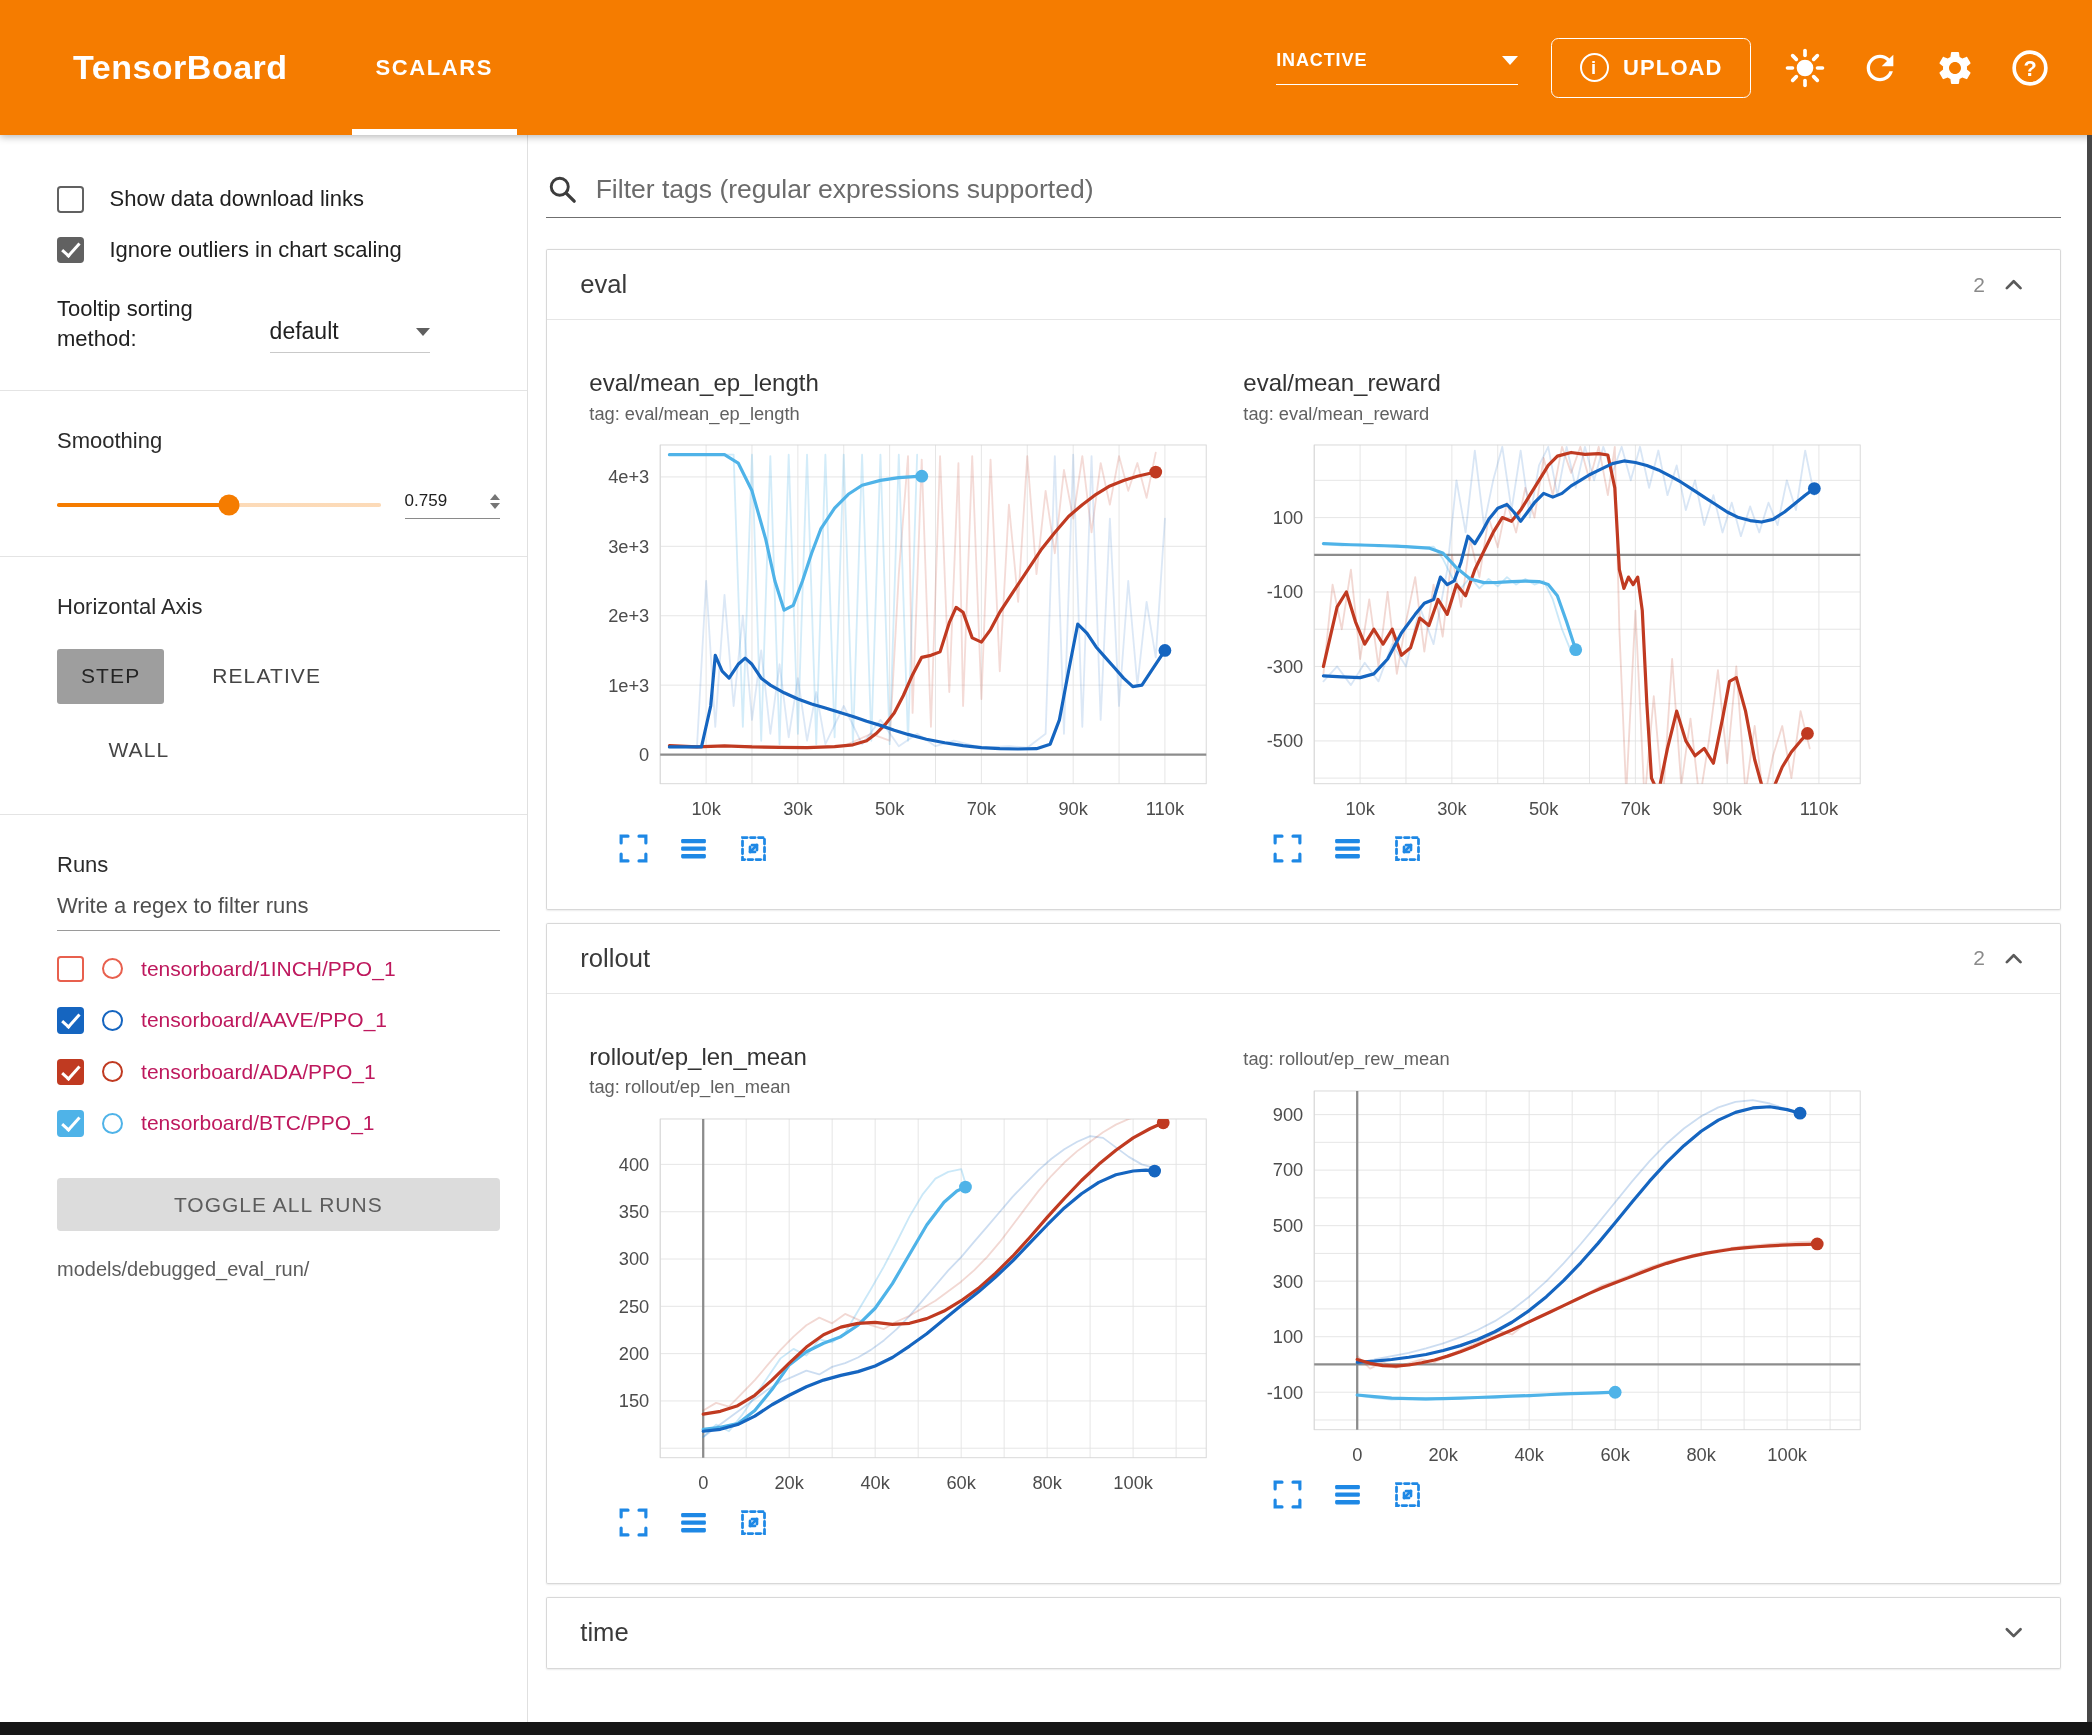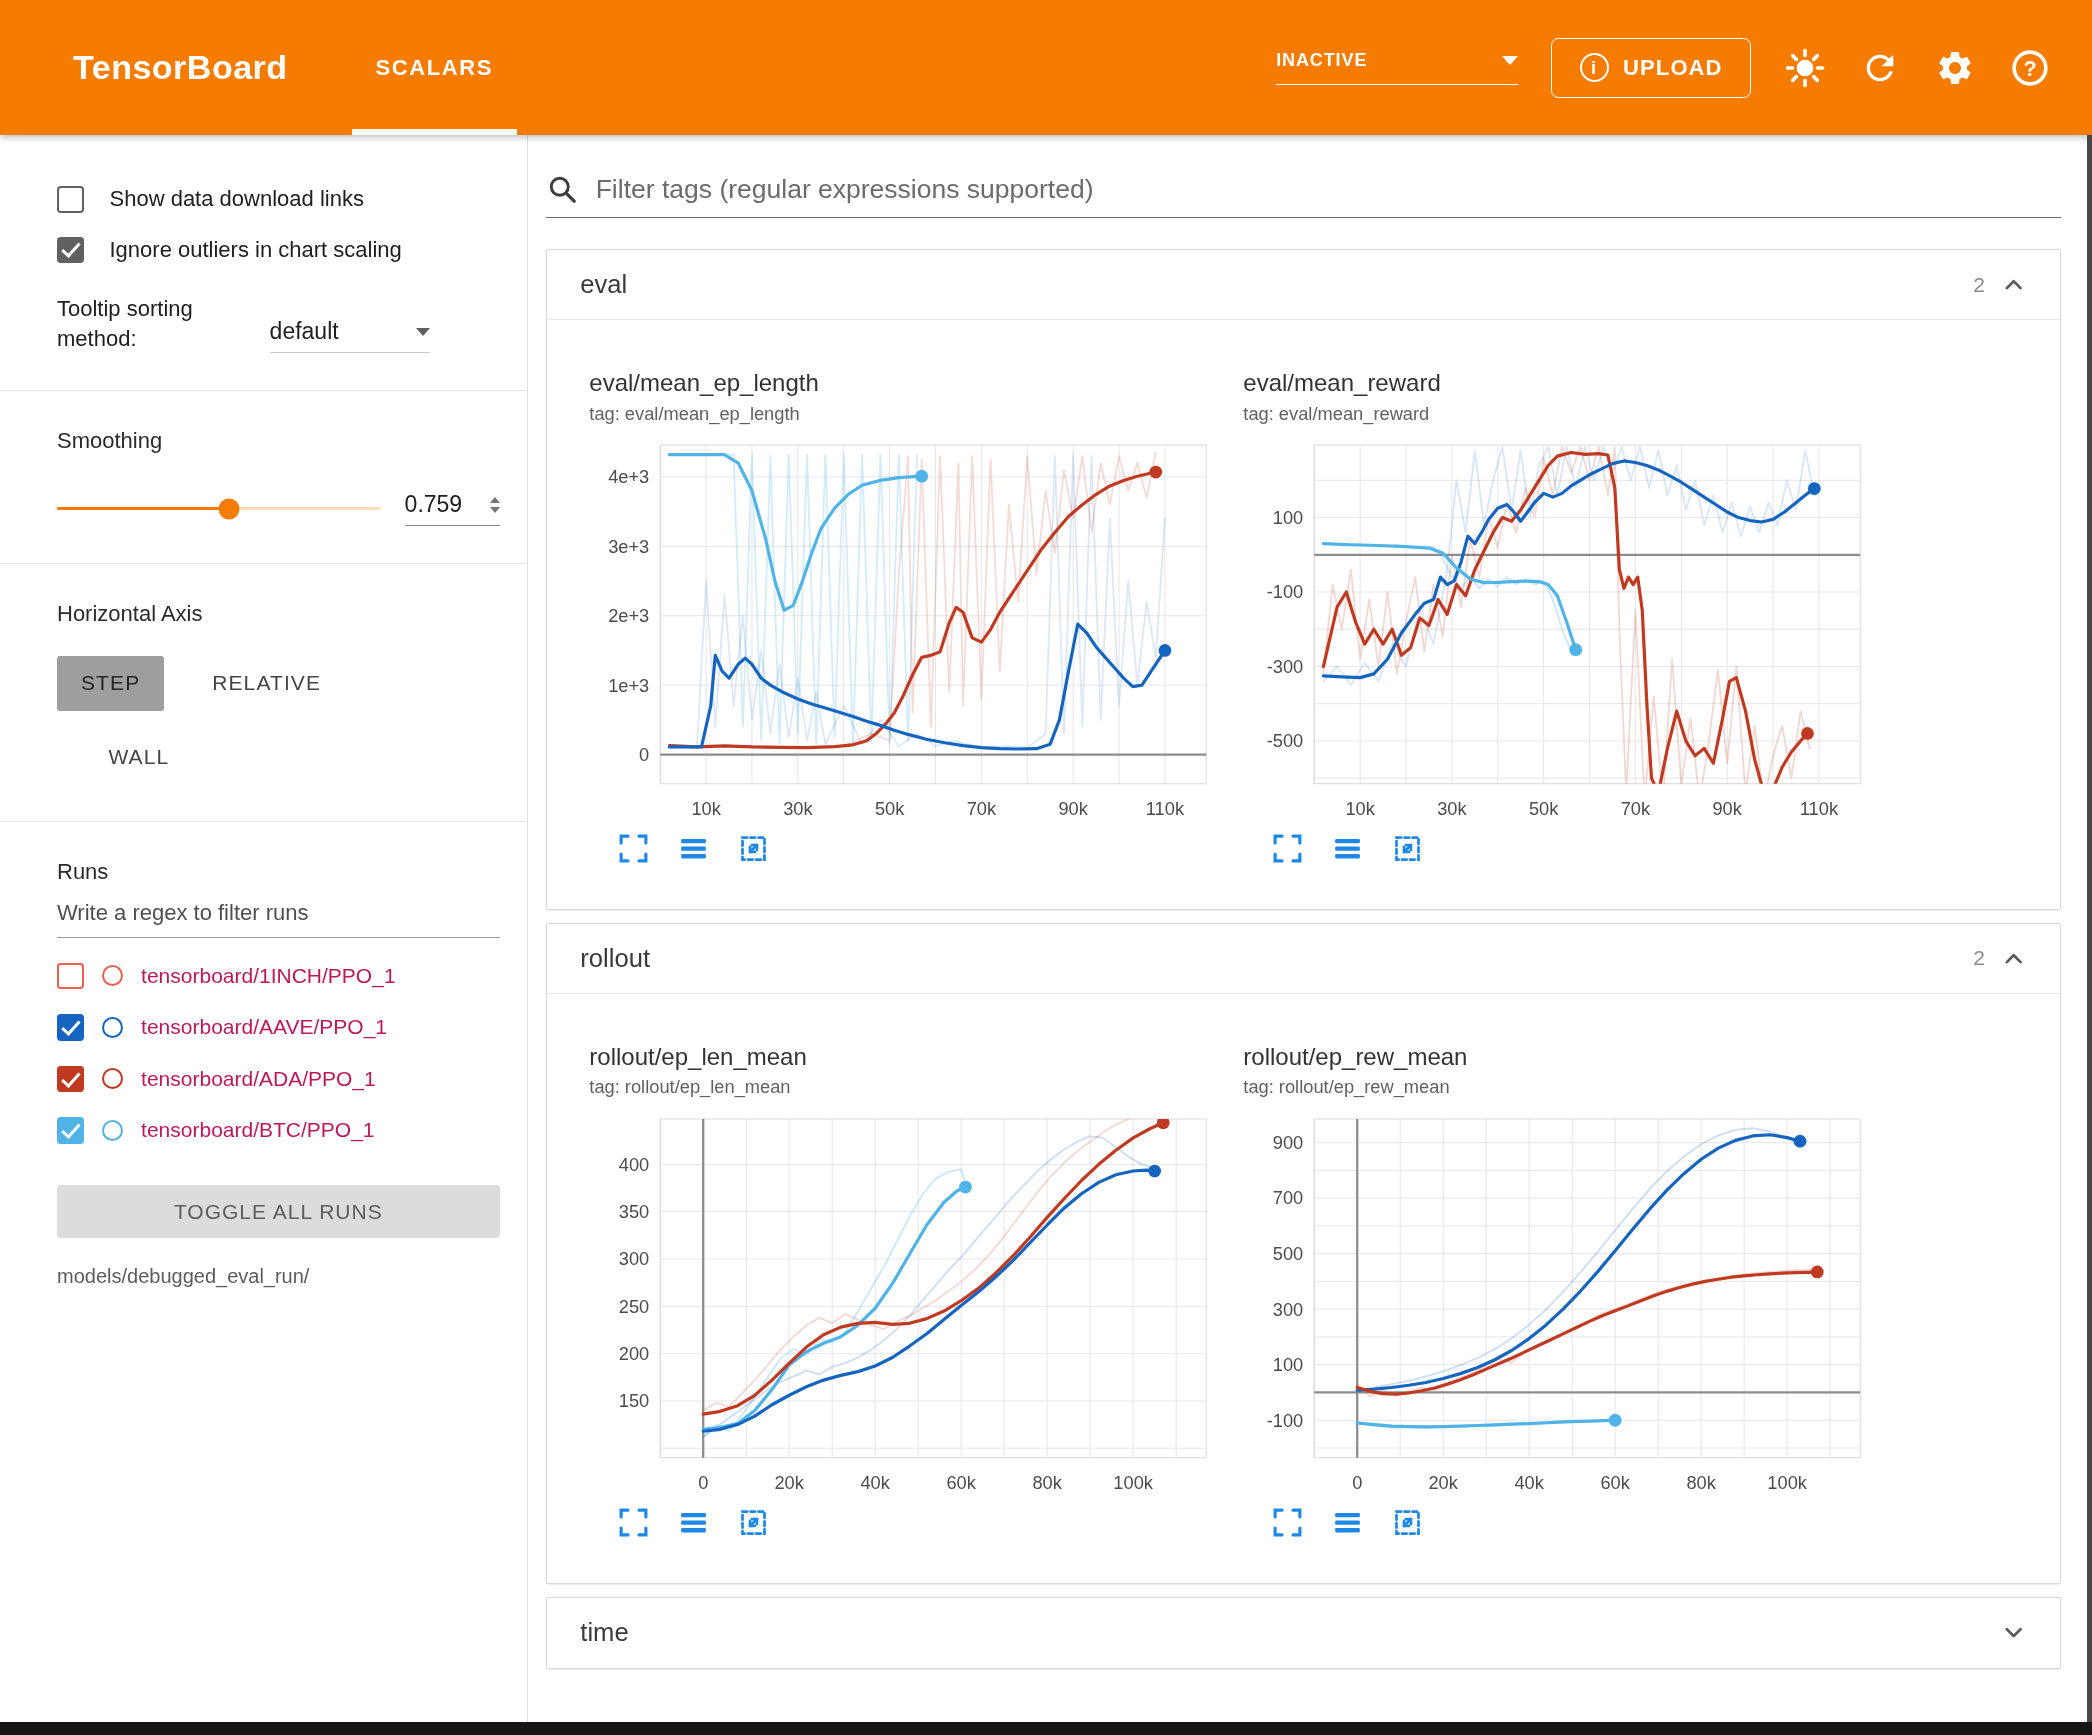--- a/index.html
+++ b/index.html
@@ -48,21 +48,21 @@
     border-bottom:0.9px solid #c9c9c9; padding-bottom:7.3px; font-size:23px; color:#202020; cursor:pointer; }
   .select .caret-down { border-top-color:#5f5f5f; border-left-width:7.3px; border-right-width:7.3px; border-top-width:8.2px; }
   .side-hr { border:none; border-top:0.9px solid #e4e4e4; margin:37px -27.4px 37px -57px; }
   .side-label { font-size:22px; color:#2b2b2b; }
   .smoothing-row { display:flex; align-items:center; gap:24px; margin-top:37px; }
   .slider { position:relative; flex:1; height:3.7px; border-radius:1.8px;
     background:linear-gradient(90deg,#f57c00 0 53%, rgba(245,124,0,.28) 53% 100%); cursor:pointer; }
   .slider .thumb { position:absolute; left:53%; top:50%; transform:translate(-50%,-50%);
     width:21px; height:21px; border-radius:50%; background:#f57c00; }
   .spin { width:95px; border-bottom:0.9px solid #8a8a8a; display:flex; align-items:center;
-    justify-content:space-between; padding-bottom:6.4px; font-size:23px; color:#202020; cursor:text; }
+    justify-content:space-between; padding-bottom:6.4px; font-size:17px; color:#202020; cursor:text; }
   .spinners { display:flex; flex-direction:column; gap:3.7px; }
   .sp-up { width:0; height:0; border-left:5.5px solid transparent; border-right:5.5px solid transparent; border-bottom:6.4px solid #757575; }
   .sp-down { width:0; height:0; border-left:5.5px solid transparent; border-right:5.5px solid transparent; border-top:6.4px solid #757575; }
   .axis-btns { display:flex; flex-wrap:wrap; align-items:center; gap:18.3px 24px; margin-top:29px; width:347px; }
   .axis-btn { background:none; border:none; font-family:inherit; font-size:21px; letter-spacing:1.1px;
     color:#454545; padding:15.5px 24px; cursor:pointer; }
   .axis-btn.selected { background:#9e9e9e; border-radius:3px; color:#242424; }
   .axis-btn.wall { margin-left:27.4px; }
   .runs-filter { width:100%; border:none; border-bottom:0.9px solid #9a9a9a; background:transparent;
     font-family:inherit; font-size:22px; color:#202020; padding:14.6px 0 11px; outline:none; }
@@ -487,21 +487,20 @@
                 <svg viewBox="0 0 24 24" fill="none" stroke="#1e88e5" stroke-width="2" stroke-linecap="round">
                     <rect x="4" y="4" width="16" height="16" stroke-dasharray="3.4 2.4"></rect>
                     <path d="M9.5 14.5l5-5"></path>
                     <path d="M14.5 9.5h-3.6M14.5 9.5v3.6"></path>
                     <path d="M9.5 14.5h3.6M9.5 14.5v-3.6"></path>
                   </svg>
               </span>
             </div>
           </figure>
           <figure class="chart">
-            <div class="chart-title">rollout/ep_rew_mean</div>
             <div class="chart-tag">tag: rollout/ep_rew_mean</div>
             <svg class="plot" viewBox="0 0 690 430">
                 <clipPath id="clip4">
                   <rect x="78" y="14" width="598" height="371"></rect>
                 </clipPath>
                 <line x1="78" y1="14" x2="78" y2="385" stroke="#e4e4e4" stroke-width="1"></line>
                 <line x1="125.08661417322836" y1="14" x2="125.08661417322836" y2="385" stroke="#e4e4e4" stroke-width="1"></line>
                 <line x1="172.1732283464567" y1="14" x2="172.1732283464567" y2="385" stroke="#e4e4e4" stroke-width="1"></line>
                 <line x1="219.25984251968504" y1="14" x2="219.25984251968504" y2="385" stroke="#e4e4e4" stroke-width="1"></line>
                 <line x1="266.3464566929134" y1="14" x2="266.3464566929134" y2="385" stroke="#e4e4e4" stroke-width="1"></line>

